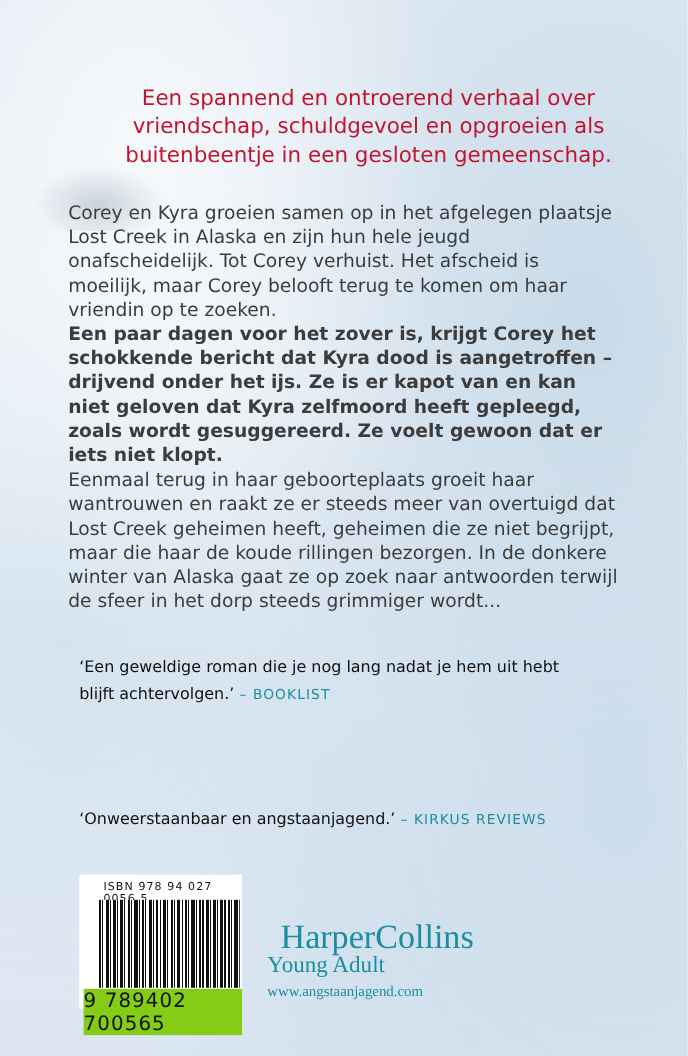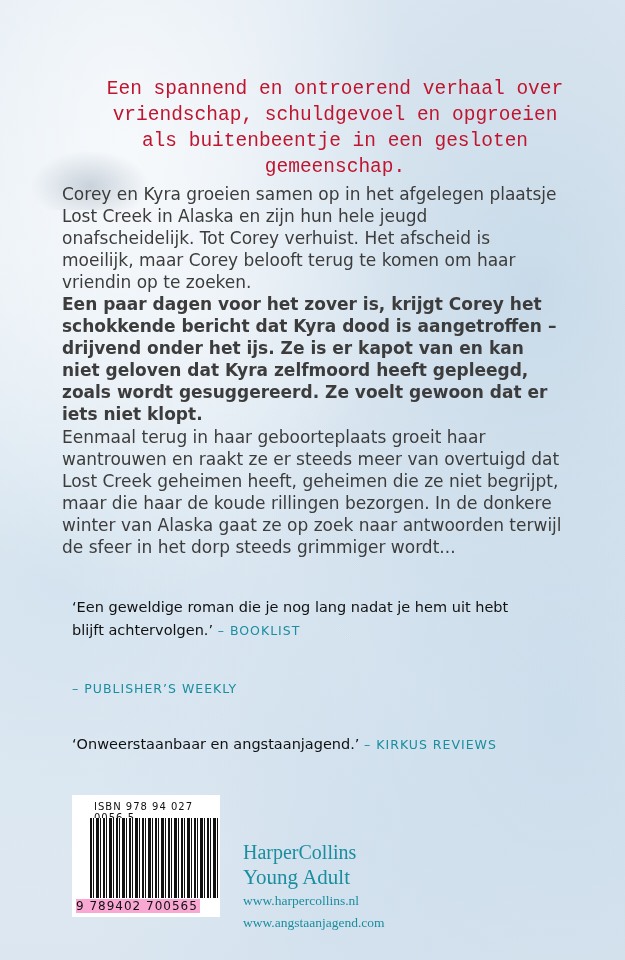--- a/index.html
+++ b/index.html
@@ -13,21 +13,21 @@
       radial-gradient(ellipse at 90% 75%, rgba(190,212,230,0.6), rgba(255,255,255,0) 45%),
       radial-gradient(ellipse at 50% 95%, rgba(210,225,238,0.7), rgba(255,255,255,0) 50%),
       linear-gradient(180deg, #dfe9f2 0%, #e9f0f6 40%, #e3ecf4 70%, #dbe6f0 100%);
   }
   .ice-shadow {
     position: absolute; left: 30px; top: 150px; width: 120px; height: 60px;
     background: radial-gradient(ellipse at 50% 60%, rgba(120,140,160,0.35), rgba(255,255,255,0) 70%);
   }
   .tagline {
     position: absolute; left: 100px; top: 76px; width: 470px;
-    color: #c0152f; font-size: 19.5px; line-height: 26px; text-align: center; font-weight: 500; font-family: Liberation Mono, monospace;
+    color: #c0152f; font-size: 19.5px; line-height: 26px; text-align: center; font-weight: 500;
   }
   .body-text {
     position: absolute; left: 62px; width: 500px;
     color: #3c3c3c; font-size: 17px; line-height: 22px;
   }
   #p1 { top: 183px; }
   #p2 { top: 293px; font-weight: bold; }
   #p3 { top: 426px; }
   .quote {
     position: absolute; left: 72px; width: 440px;
@@ -40,56 +40,54 @@
   .barcode-box {
     position: absolute; left: 72px; top: 795px; width: 148px; height: 122px; background: #fff;
   }
   .isbn-label { position: absolute; left: 22px; top: 6px; font-size: 10px; color: #111; letter-spacing: 1px; }
   .bars {
     position: absolute; left: 18px; top: 23px; width: 128px; height: 80px;
     background: repeating-linear-gradient(90deg,
       #111 0px, #111 2px, #fff 2px, #fff 3px, #111 3px, #111 4px, #fff 4px, #fff 6px,
       #111 6px, #111 9px, #fff 9px, #fff 10px, #111 10px, #111 11px, #fff 11px, #fff 13px);
   }
-  .barcode-num { position: absolute; left: 4px; top: 104px; font-size: 12px; color: #111; letter-spacing: 1px; background:#f9a8d4; padding-right:2px;}
+  .barcode-num { position: absolute; left: 4px; top: 104px; font-size: 18px; color: #111; letter-spacing: 1px; background:#84cc16; padding-right:2px;}
   .publisher {
     position: absolute; left: 243px; top: 840px; color: #1a8d9e; font-family: "Liberation Serif", serif;
   }
-  .pub-name { font-size: 20px; line-height: 24px; }
+  .pub-name { font-size: 31px; line-height: 24px; margin-left: 12px; }
   .pub-imprint { font-size: 21px; line-height: 26px; }
   .pub-url { font-size: 13.5px; line-height: 22px; }
 </style>
 </head>
 <body>
 
 <div class="ice-shadow"></div>
 
 <div class="tagline">Een spannend en ontroerend verhaal over vriendschap, schuldgevoel en opgroeien als buitenbeentje in een gesloten gemeenschap.</div>
 
 <div class="body-text" id="p1">Corey en Kyra groeien samen op in het afgelegen plaatsje Lost Creek in Alaska en zijn hun hele jeugd onafscheidelijk. Tot Corey verhuist. Het afscheid is moeilijk, maar Corey belooft terug te komen om haar vriendin op te zoeken.</div>
 <div class="body-text" id="p2">Een paar dagen voor het zover is, krijgt Corey het schokkende bericht dat Kyra dood is aangetroffen – drijvend onder het ijs. Ze is er kapot van en kan niet geloven dat Kyra zelfmoord heeft gepleegd, zoals wordt gesuggereerd. Ze voelt gewoon dat er iets niet klopt.</div>
 <div class="body-text" id="p3">Eenmaal terug in haar geboorteplaats groeit haar wantrouwen en raakt ze er steeds meer van overtuigd dat Lost Creek geheimen heeft, geheimen die ze niet begrijpt, maar die haar de koude rillingen bezorgen. In de donkere winter van Alaska gaat ze op zoek naar antwoorden terwijl de sfeer in het dorp steeds grimmiger wordt...</div>
 
 <div class="quote" id="q1">
   <span>‘Een geweldige roman die je nog lang nadat je hem uit hebt blijft achtervolgen.’</span>
   <span class="source">– BOOKLIST</span>
 </div>
 <div class="quote" id="q2">
   <br>
-  <span class="source">– PUBLISHER’S WEEKLY</span>
 </div>
 <div class="quote" id="q3">
   <span>‘Onweerstaanbaar en angstaanjagend.’</span>
   <span class="source">– KIRKUS REVIEWS</span>
 </div>
 
 <div class="barcode-box">
   <div class="isbn-label">ISBN 978 94 027 0056 5</div>
   <div class="bars"></div>
   <div class="barcode-num">9 789402 700565</div>
 </div>
 
 <div class="publisher">
   <div class="pub-name">HarperCollins</div>
   <div class="pub-imprint">Young Adult</div>
-  <div class="pub-url">www.harpercollins.nl</div>
   <div class="pub-url">www.angstaanjagend.com</div>
 </div>
 
 </body></html>

